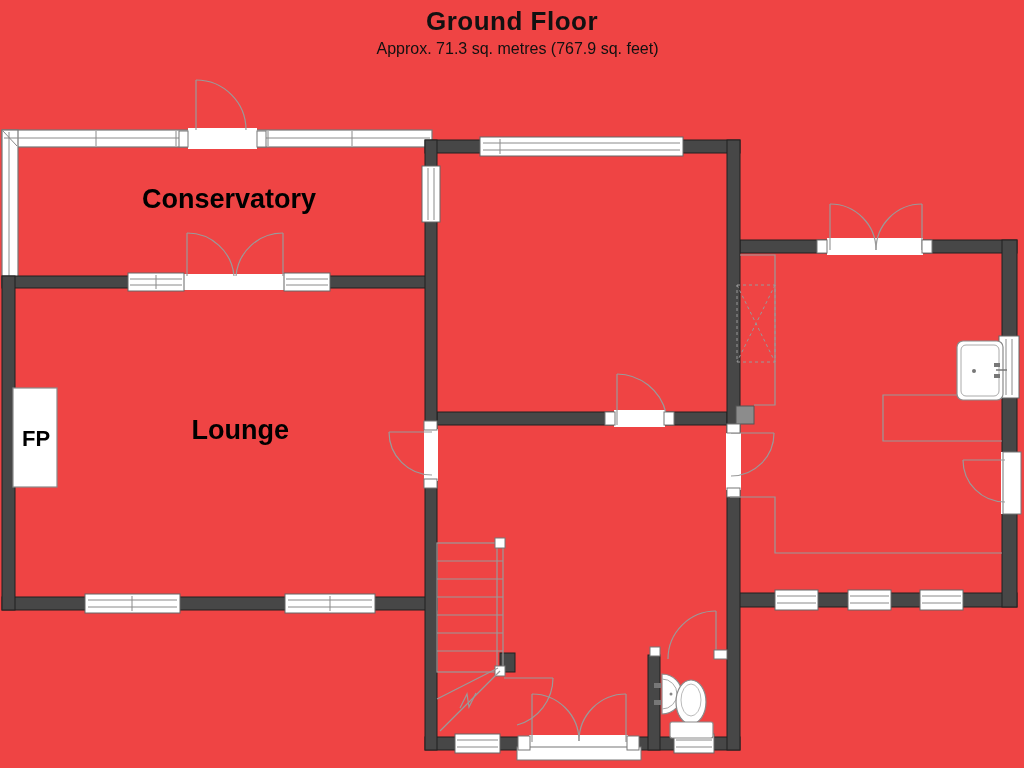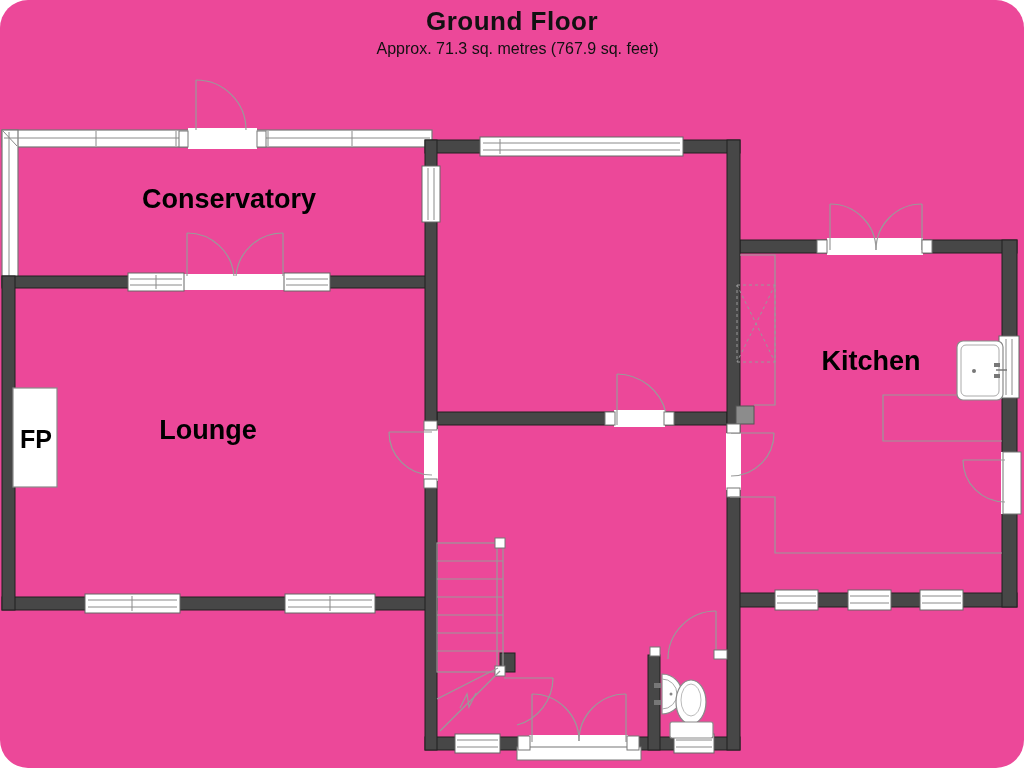--- a/index.html
+++ b/index.html
@@ -1,28 +1,28 @@
 <!DOCTYPE html>
 <html><head>
 <meta charset="utf-8">
 <style>
   html,body{margin:0;padding:0;background:#ffffff;}
-  #plan{position:relative;width:1024px;height:768px;background:#ec4899;overflow:hidden;
-        font-family:"Liberation Sans", sans-serif;border-radius:28px;}
+  #plan{position:relative;width:1024px;height:768px;background:#ef4444;overflow:hidden;
+        font-family:"Liberation Sans", sans-serif;}
   #plan svg{position:absolute;left:0;top:0;}
   .hdr{position:absolute;left:0;top:6px;width:1024px;text-align:center;}
   .title{font-size:26px;font-weight:bold;color:#111;letter-spacing:.5px;}
   .subtitle{font-size:16px;color:#111;margin-top:3px;padding-left:11px;}
   .room-label{position:absolute;font-weight:bold;color:#000;text-align:center;
               font-size:27px;line-height:26px;}
   .lbl-conservatory{left:109px;top:186px;width:240px;}
   .lbl-dining{left:528px;top:251px;width:110px;}
   .lbl-kitchen{left:791px;top:348px;width:160px;}
-  .lbl-lounge{left:138px;top:417px;width:140px;}
-  .lbl-fp{left:15px;top:426px;width:42px;font-size:25px;}
+  .lbl-lounge{left:149px;top:417px;width:140px;text-align:right;}
+  .lbl-fp{left:15px;top:426px;width:42px;font-size:22px;}
   .wall{fill:#474747;stroke:#202020;stroke-width:1;}
   .open{fill:#ffffff;stroke:none;}
   .winr{fill:#ffffff;stroke:#666666;stroke-width:1;}
   .winl{stroke:#8a8a8a;stroke-width:1;fill:none;}
   .thin{stroke:#9a9a9a;stroke-width:1.2;fill:none;}
   .arc{stroke:#9a9a9a;stroke-width:1.2;fill:none;}
   .fix{stroke:#8a8a8a;stroke-width:1.2;fill:#ffffff;}
   .jamb{fill:#ffffff;stroke:#777777;stroke-width:1;}
   .glass{fill:#ffffff;stroke:#777777;stroke-width:1.2;}
   .dash{stroke:#999999;stroke-width:1;fill:none;stroke-dasharray:3,3;}
@@ -282,17 +282,16 @@
     </g>
 
   </svg>
 
   <div class="hdr">
     <div class="title">Ground Floor</div>
     <div class="subtitle">Approx. 71.3 sq. metres (767.9 sq. feet)</div>
   </div>
 
   <div class="room-label lbl-conservatory">Conservatory</div>
-  <div class="room-label lbl-kitchen">Kitchen</div>
   <div class="room-label lbl-lounge">Lounge</div>
   <div class="room-label lbl-fp">FP</div>
 
 </div>
 
 </body></html>

